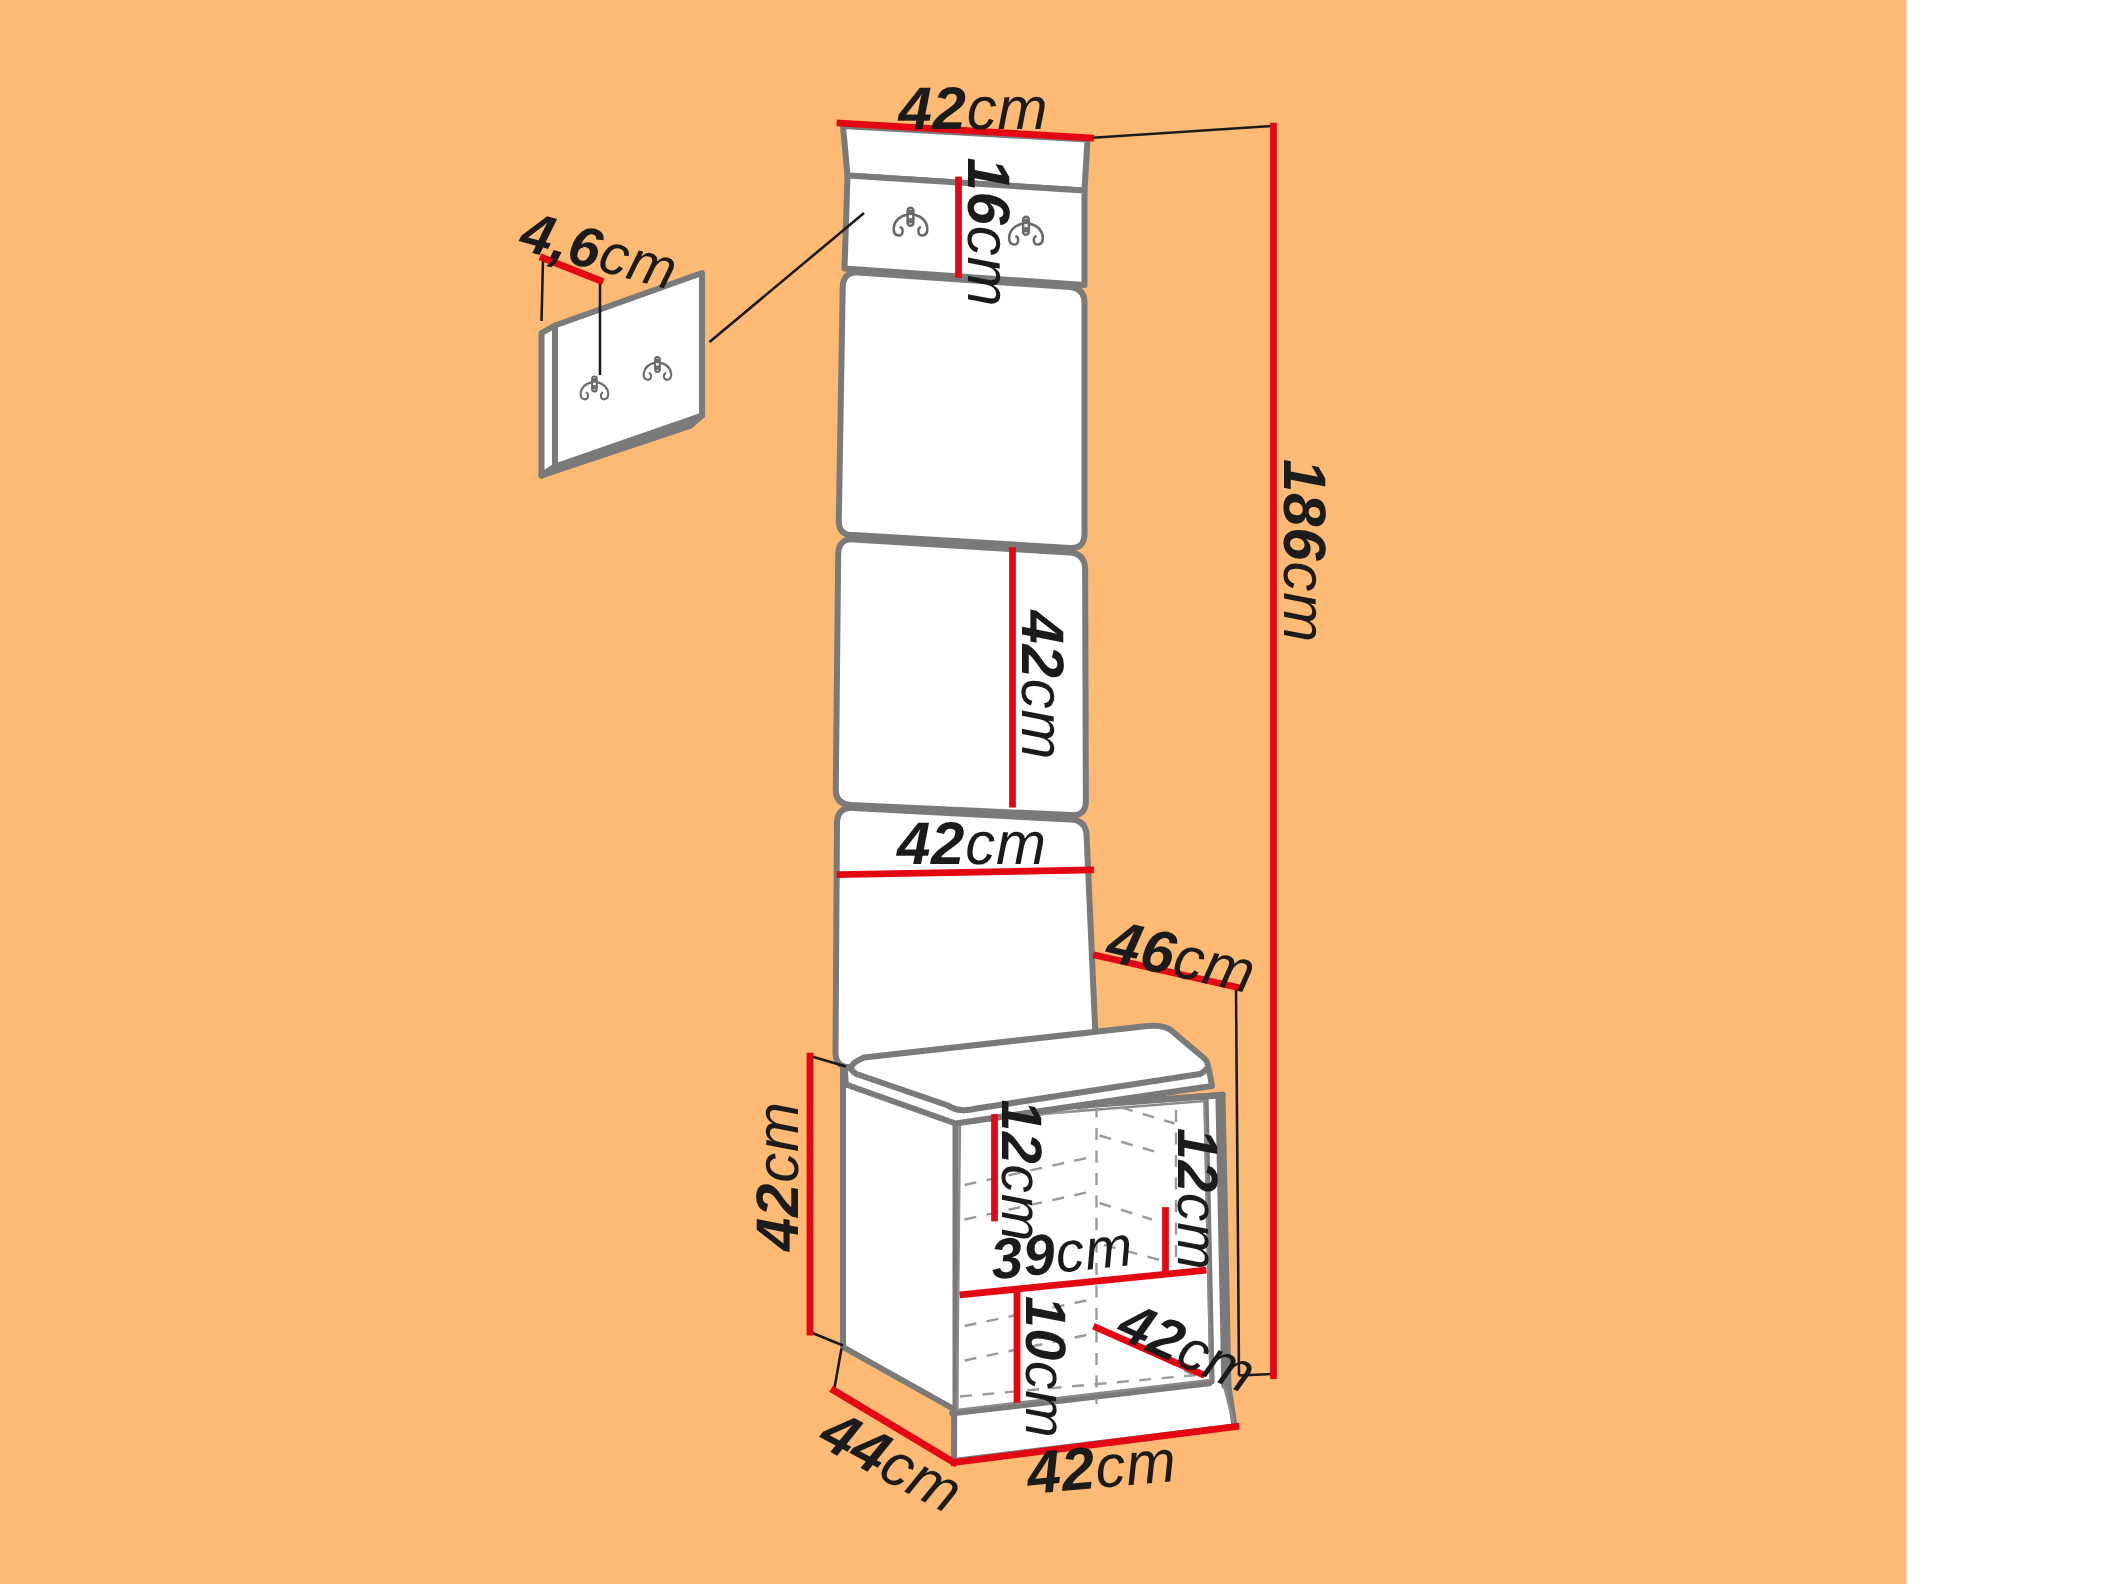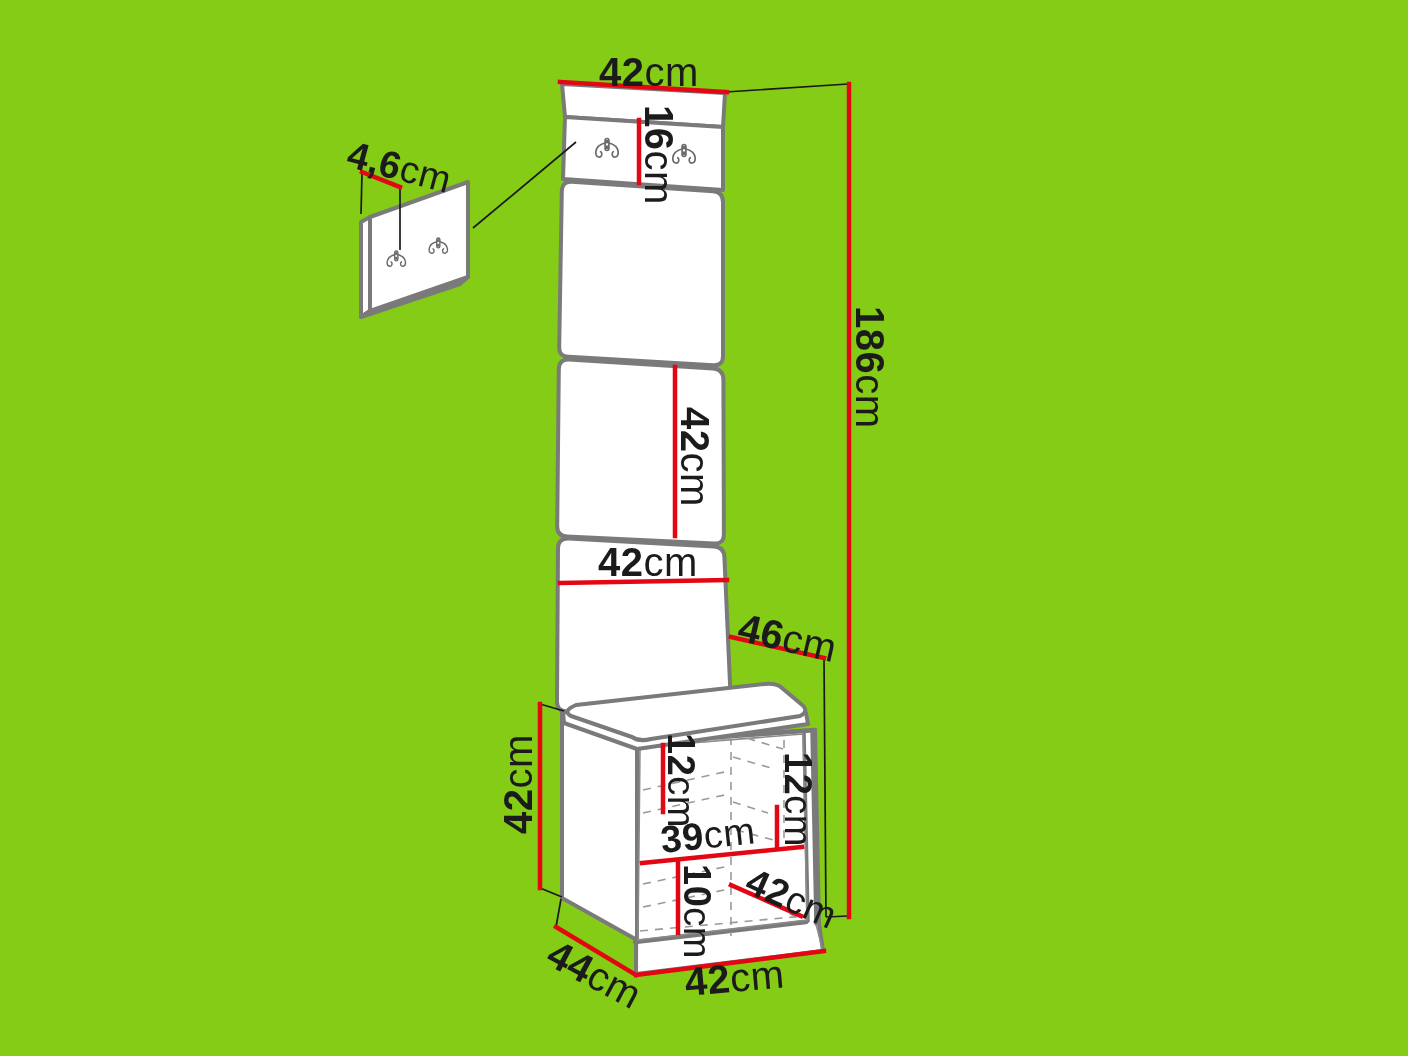--- a/index.html
+++ b/index.html
@@ -1,16 +1,16 @@
 <!DOCTYPE html>
 <html><head>
 <meta charset="utf-8">
 <style>
   html,body{margin:0;padding:0;background:#ffffff;}
-  .stage{width:1408px;height:1056px;position:relative;background:#84cc16;}
+  .stage{width:1271px;height:1056px;position:relative;background:#fdba74;font-style:italic;}
   svg text{font-family:"Liberation Sans",sans-serif;font-size:40px;fill:#1b1b1b;letter-spacing:0.5px;}
   svg text.sm{font-size:38px;}
   .num{font-weight:bold;}
   .unit{font-weight:normal;}
   .red{stroke:#e30613;stroke-width:4.5;fill:none;stroke-linecap:square;}
   .gray{stroke:#7a7a7a;fill:#ffffff;stroke-width:4;stroke-linejoin:round;}
   .gray-nf{stroke:#7a7a7a;fill:none;stroke-width:3.5;stroke-linejoin:round;stroke-linecap:round;}
   .grayedge{stroke:#7a7a7a;fill:none;stroke-width:4.5;stroke-linecap:round;}
   .thin{stroke:#1a1a1a;stroke-width:1.7;fill:none;}
   .thinline{stroke:#8a8a8a;stroke-width:1.6;fill:none;}

